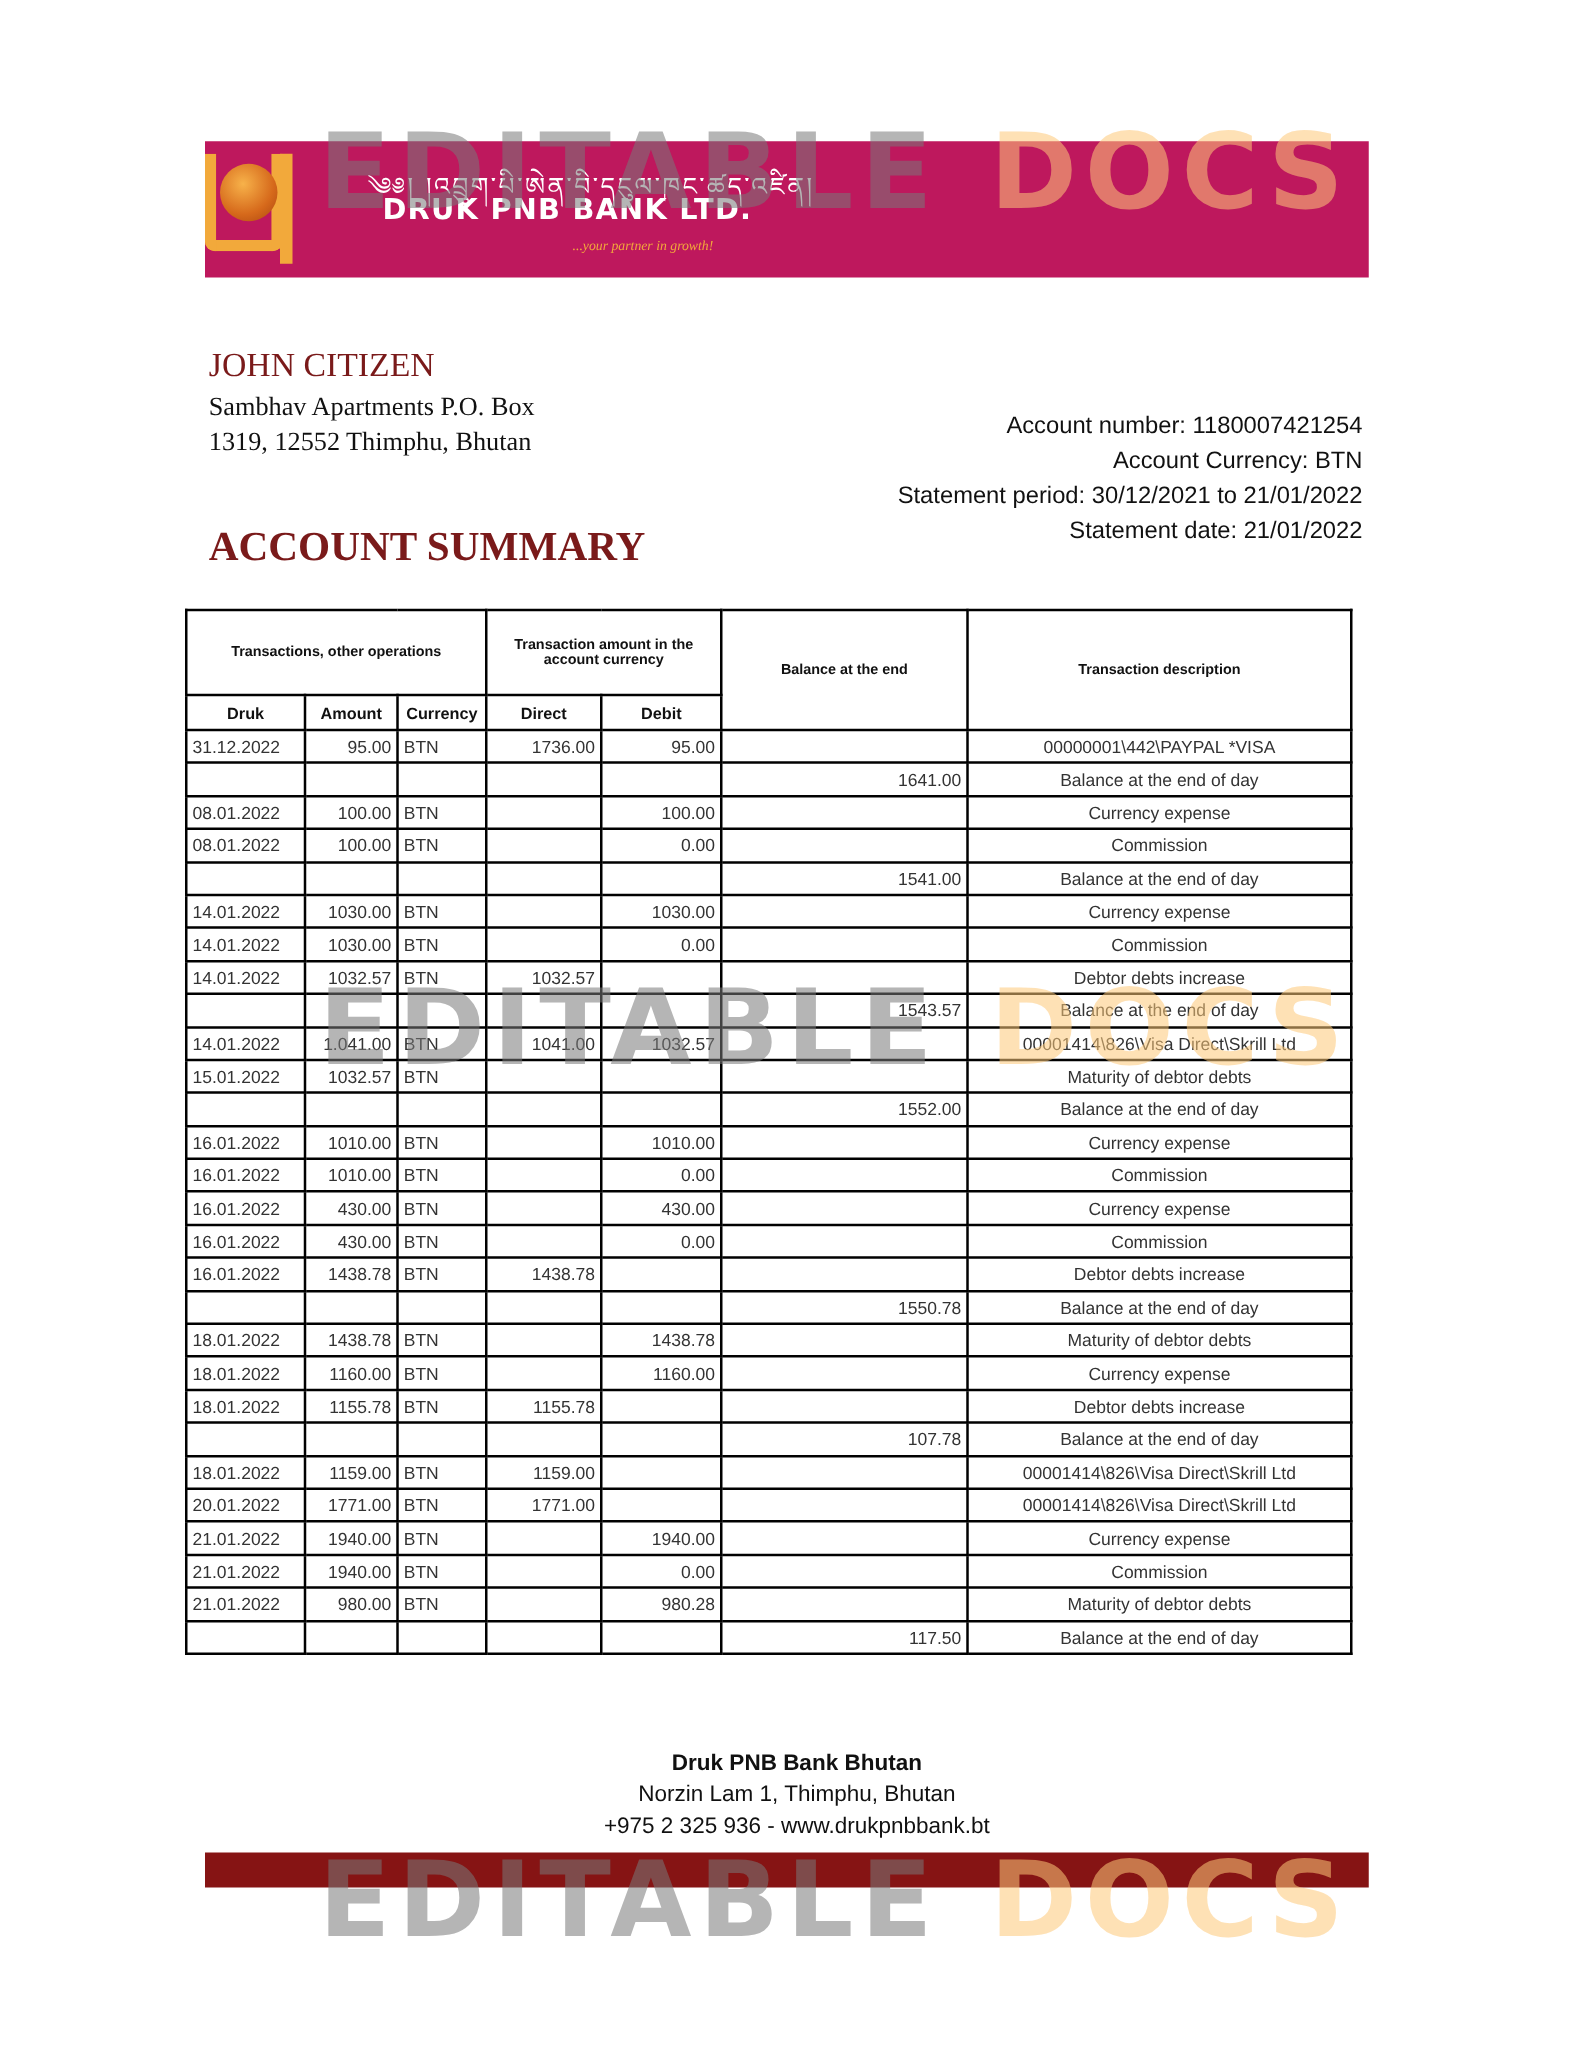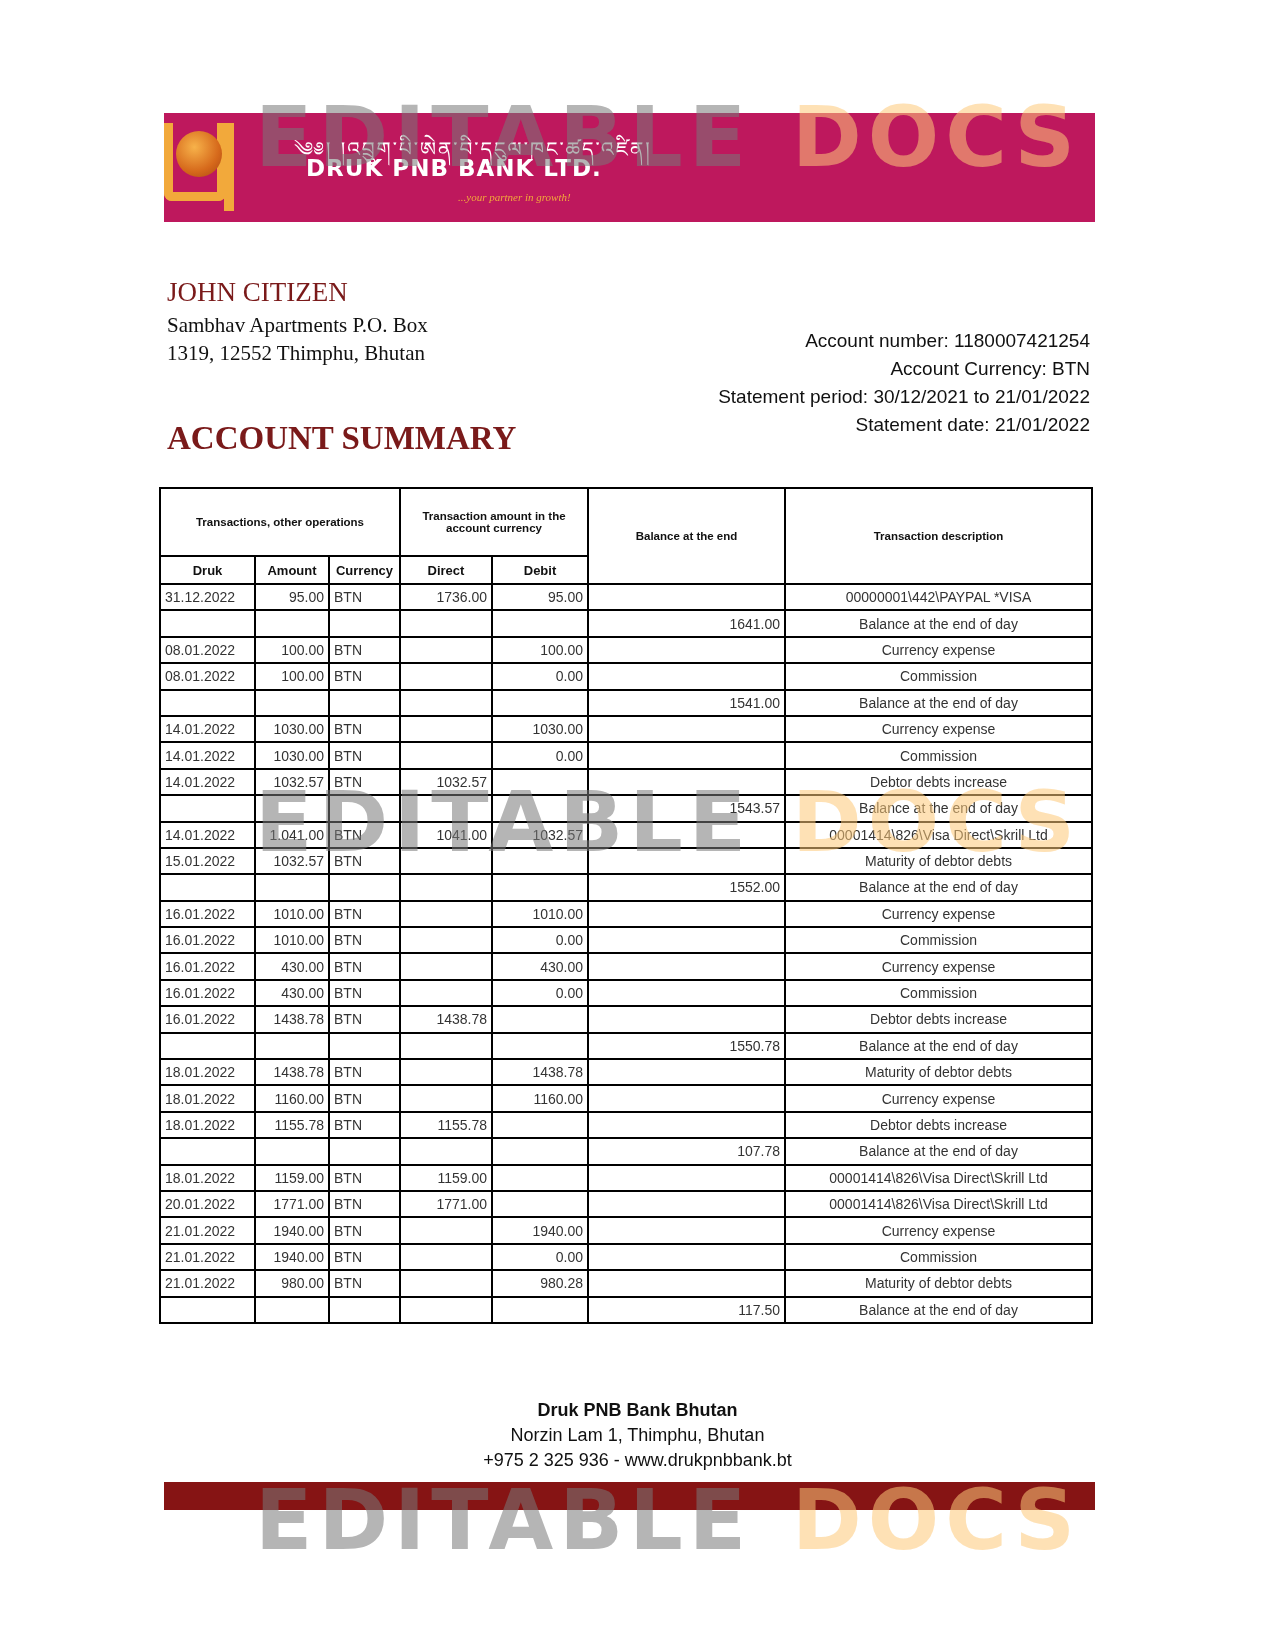--- a/index.html
+++ b/index.html
@@ -55,21 +55,21 @@
   .acct {
     position: absolute; right: 185px; top: 283px; text-align: right; font-size: 19px; line-height: 28px;
     font-family: "Liberation Sans", sans-serif;
     margin-top: 44px;
   }
   .summary-title {
     position: absolute; left: 167px; top: 420px; font-family: "Liberation Serif", serif;
     font-size: 33px; font-weight: bold; color: #7a1a1a;
   }
   table.stmt {
-    position: absolute; left: 159px; top: 487px; width: 932px; border-collapse: collapse;
+    position: absolute; left: 148px; top: 487px; width: 932px; border-collapse: collapse;
     table-layout: fixed; font-size: 14px;
   }
   table.stmt th, table.stmt td { border: 2px solid #000; padding: 0 4px; }
   table.stmt th { font-weight: bold; font-size: 11.5px; text-align: center; }
   table.stmt th.big { height: 66px; }
   table.stmt th.sub { height: 26px; font-size: 13px; }
   table.stmt td { height: 24.4px; color: #333; white-space: nowrap; overflow: hidden; }
   td.r { text-align: right; }
   td.c { text-align: left; }
   td.l { text-align: center; }

